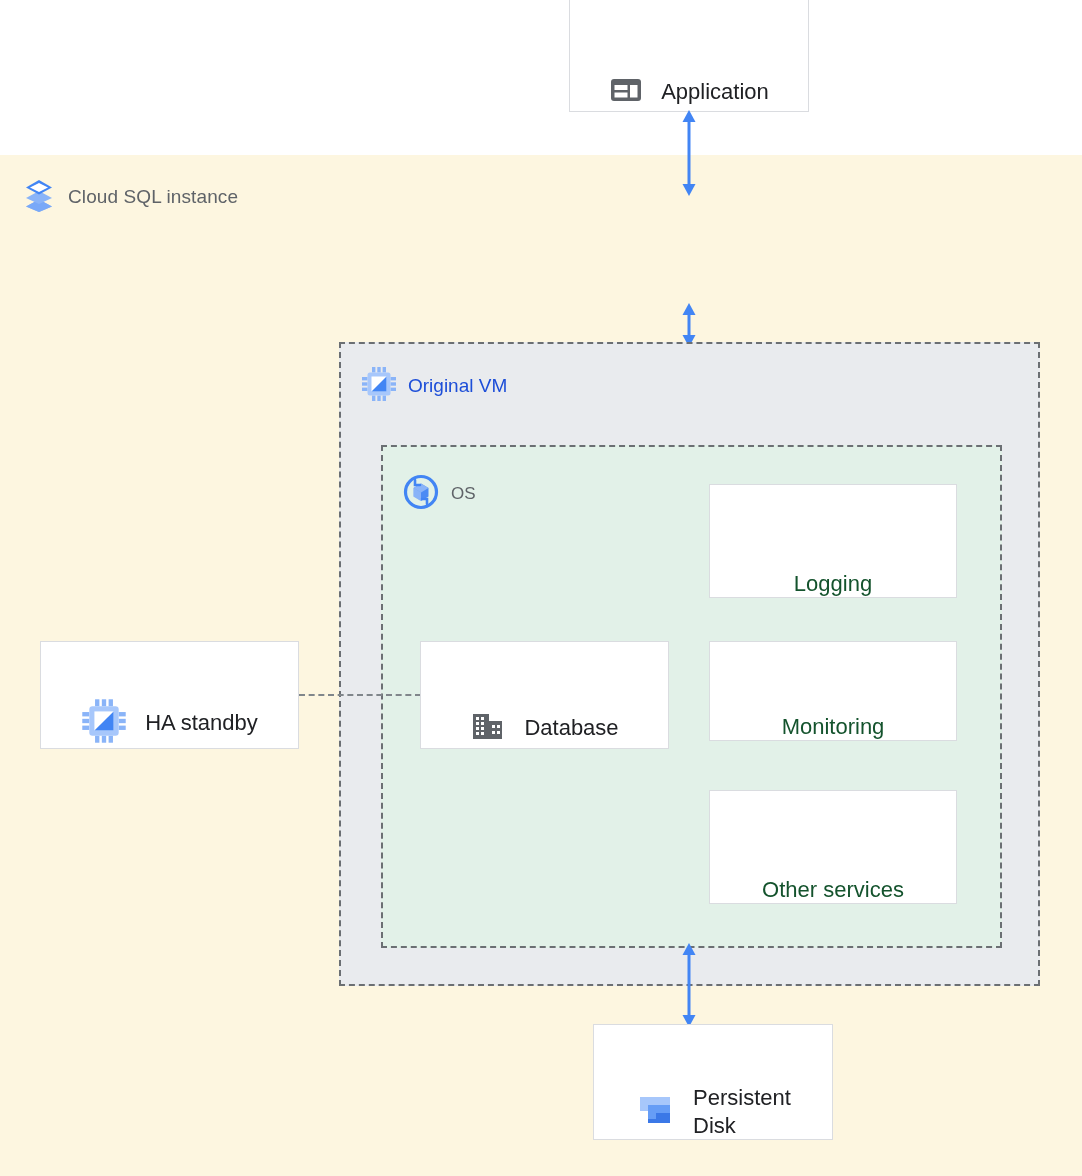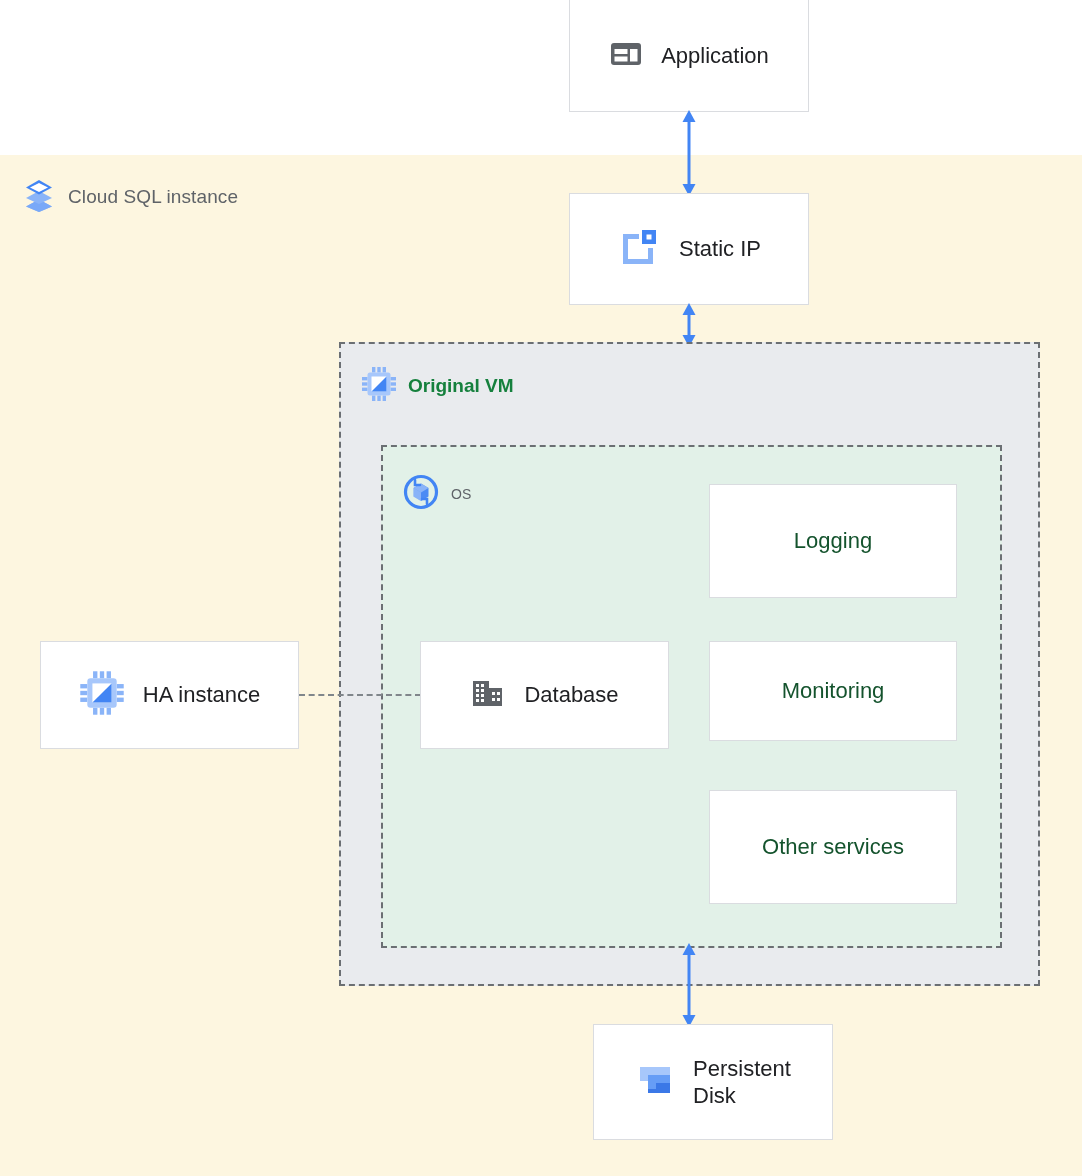--- a/index.html
+++ b/index.html
@@ -53,23 +53,22 @@
   .container-vm-label {
     position: absolute;
     left: 20px;
     top: 22px;
     display: flex;
     align-items: center;
     gap: 11px;
   }
   .container-vm-label-text {
     font-size: 19px;
-    color: #15803d;
+    color: #1d4ed8;
     white-space: nowrap;
-    font-weight: bold;
   }
 
   
   .container-os {
     position: absolute;
     left: 40px;
     top: 101px;
     width: 621px;
     height: 503px;
     background: #e2f1e8;
@@ -77,32 +76,32 @@
   }
   .container-os-label {
     position: absolute;
     left: 20px;
     top: 27px;
     display: flex;
     align-items: center;
     gap: 12px;
   }
   .container-os-label-text {
-    font-size: 14px;
+    font-size: 17px;
     color: #5f6368;
     white-space: nowrap;
   }
 
   
   .node {
     position: absolute;
     background: #ffffff;
     border: 1px solid #dadce0;
     display: flex;
-    align-items: center;
+    align-items: flex-end;
     justify-content: center;
   }
   .node-inner {
     display: flex;
     align-items: center;
     gap: 18px;
   }
   .node-label {
     font-size: 22px;
     color: #202124;
@@ -172,32 +171,20 @@
   </div>
 
   <div class="conn" id="conn-app-staticip">
     <svg width="40" height="86" viewBox="0 0 40 86">
       <line x1="20" y1="8" x2="20" y2="78" stroke="#4285f4" stroke-width="3"></line>
       <polygon points="20,0 13.5,12 26.5,12" fill="#4285f4"></polygon>
       <polygon points="20,86 13.5,74 26.5,74" fill="#4285f4"></polygon>
     </svg>
   </div>
 
-  <div class="node" id="node-staticip">
-    <div class="node-inner">
-      <span class="icon">
-        <svg width="44" height="44" viewBox="0 0 44 44">
-          <path d="M6 9 h16 v5 H11 v20 h20 V23 h5 v16 H6 Z" fill="#8ab4f8"></path>
-          <rect x="25" y="5" width="14" height="14" fill="#4285f4"></rect>
-          <rect x="29.5" y="9.5" width="5" height="5" fill="#ffffff"></rect>
-        </svg>
-      </span>
-      <span class="node-label">Static IP</span>
-    </div>
-  </div>
 
   <div class="conn" id="conn-staticip-vm">
     <svg width="40" height="44" viewBox="0 0 40 44">
       <line x1="20" y1="8" x2="20" y2="36" stroke="#4285f4" stroke-width="3"></line>
       <polygon points="20,0 13.5,12 26.5,12" fill="#4285f4"></polygon>
       <polygon points="20,44 13.5,32 26.5,32" fill="#4285f4"></polygon>
     </svg>
   </div>
 
   <div class="container-vm">
@@ -262,21 +249,21 @@
             <rect x="1" y="21.6" width="5.5" height="3.4"></rect>
             <rect x="29.5" y="11" width="5.5" height="3.4"></rect>
             <rect x="29.5" y="16.3" width="5.5" height="3.4"></rect>
             <rect x="29.5" y="21.6" width="5.5" height="3.4"></rect>
           </g>
           <rect x="6.5" y="6.5" width="23" height="23" rx="2.5" fill="#a7c7fb"></rect>
           <rect x="10.5" y="10.5" width="15" height="15" fill="#ffffff"></rect>
           <polygon points="10.5,25.5 25.5,25.5 25.5,10.5" fill="#4285f4"></polygon>
         </svg>
       </span>
-      <span class="node-label">HA instance</span>
+      <span class="node-label">HA standby</span>
     </div>
   </div>
 
   <div class="conn" id="conn-ha-db"></div>
 
   <div class="node" id="node-database">
     <div class="node-inner">
       <span class="icon">
         <svg width="36" height="36" viewBox="0 0 36 36">
           <rect x="3" y="6" width="16" height="25" fill="#5f6368"></rect>

